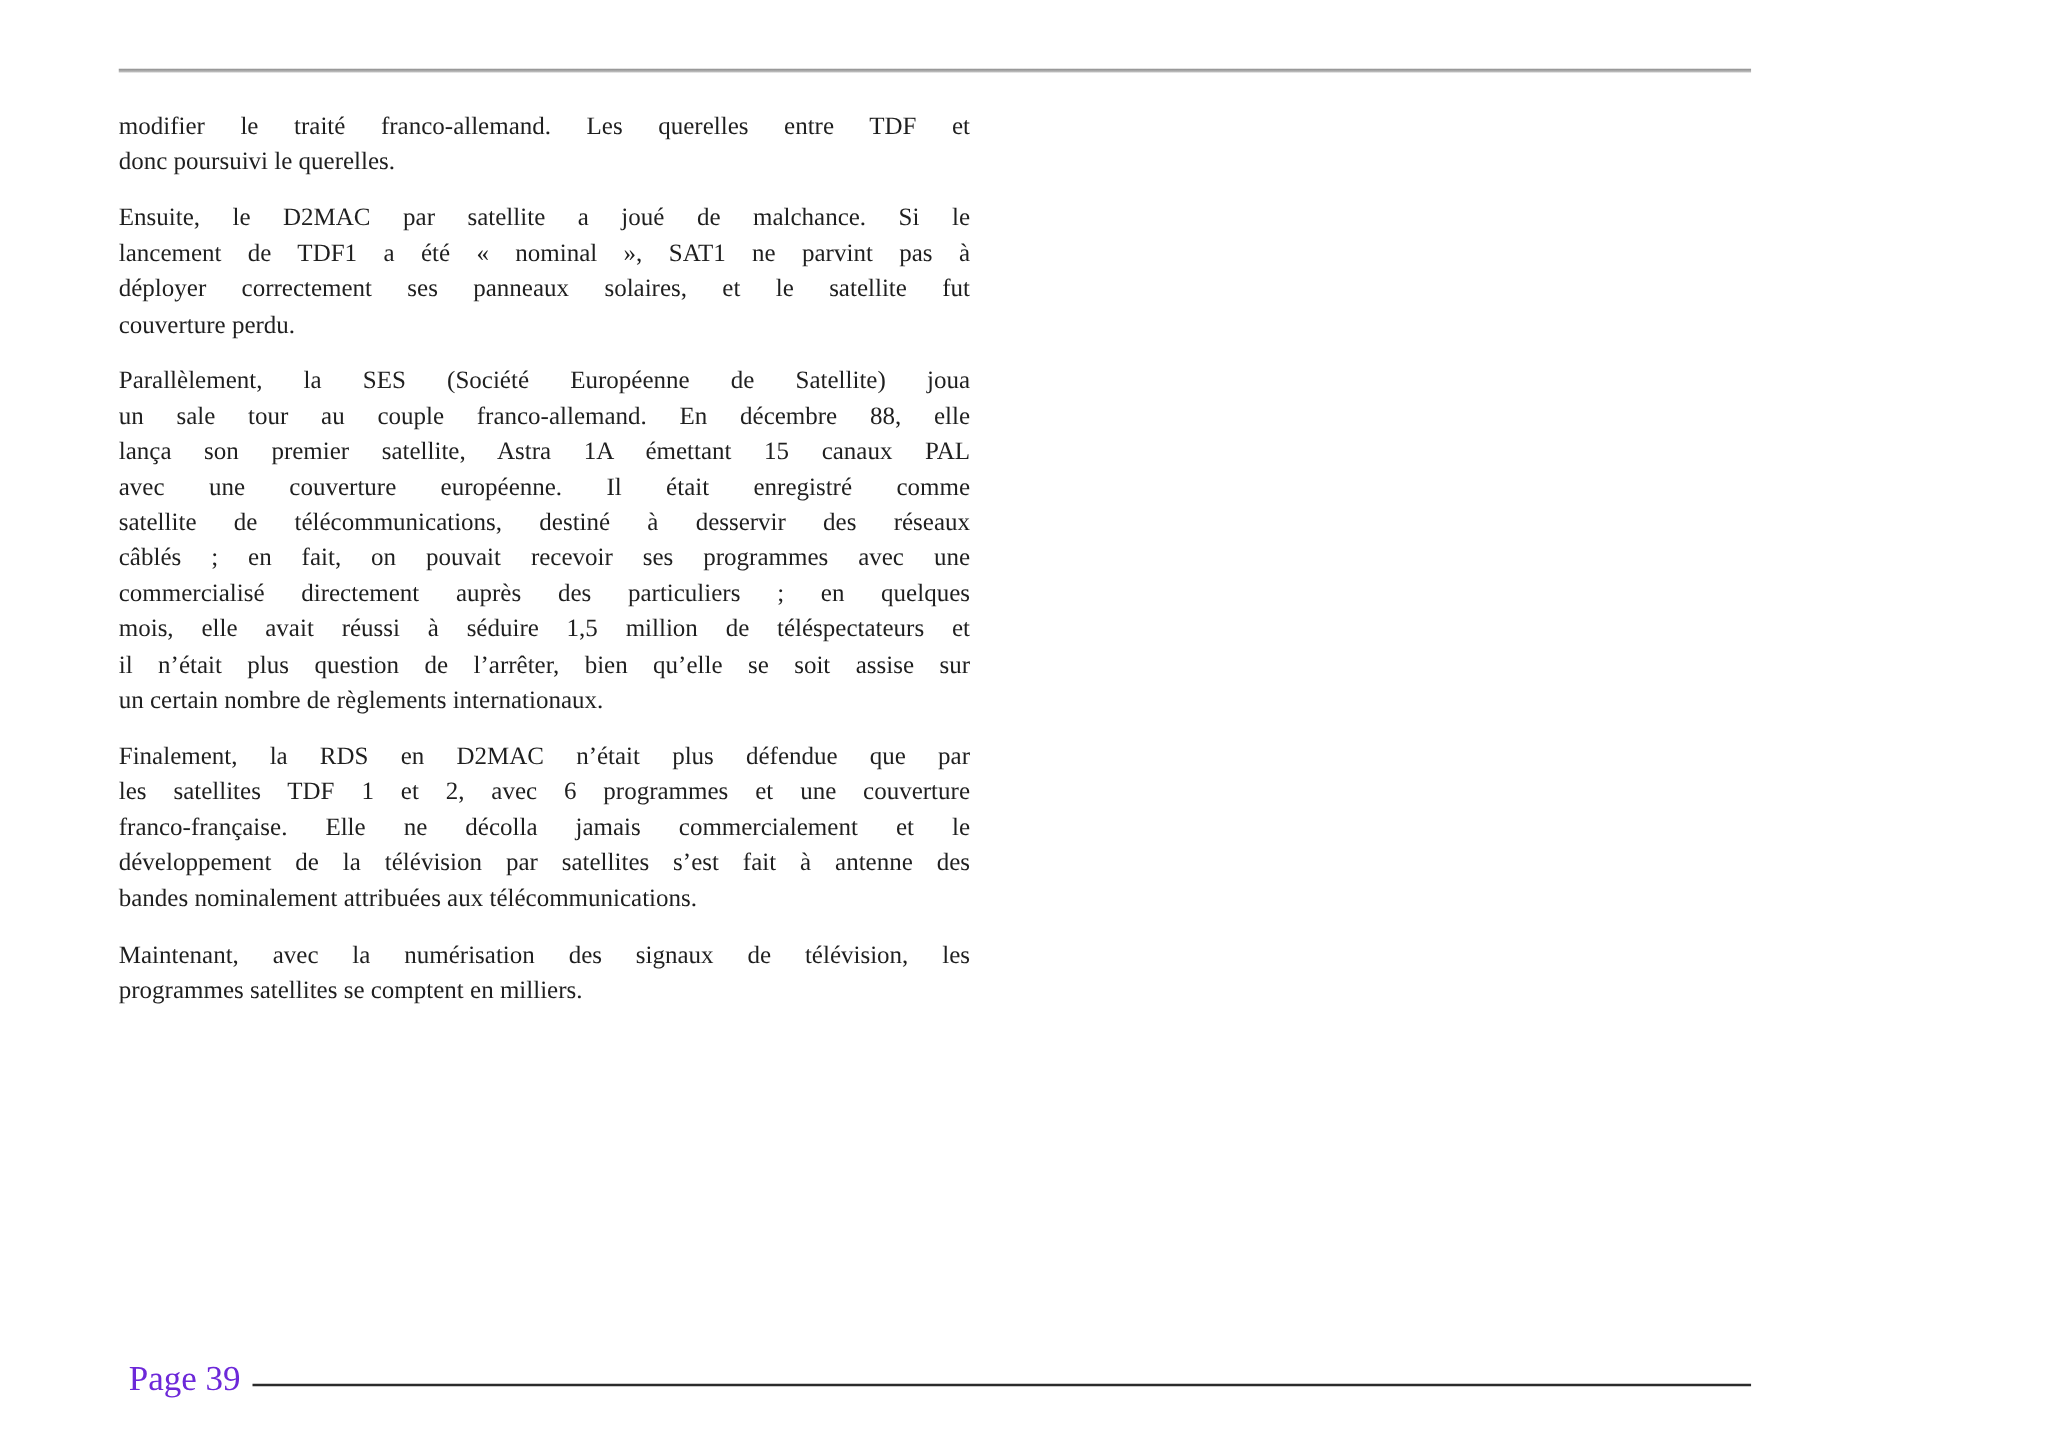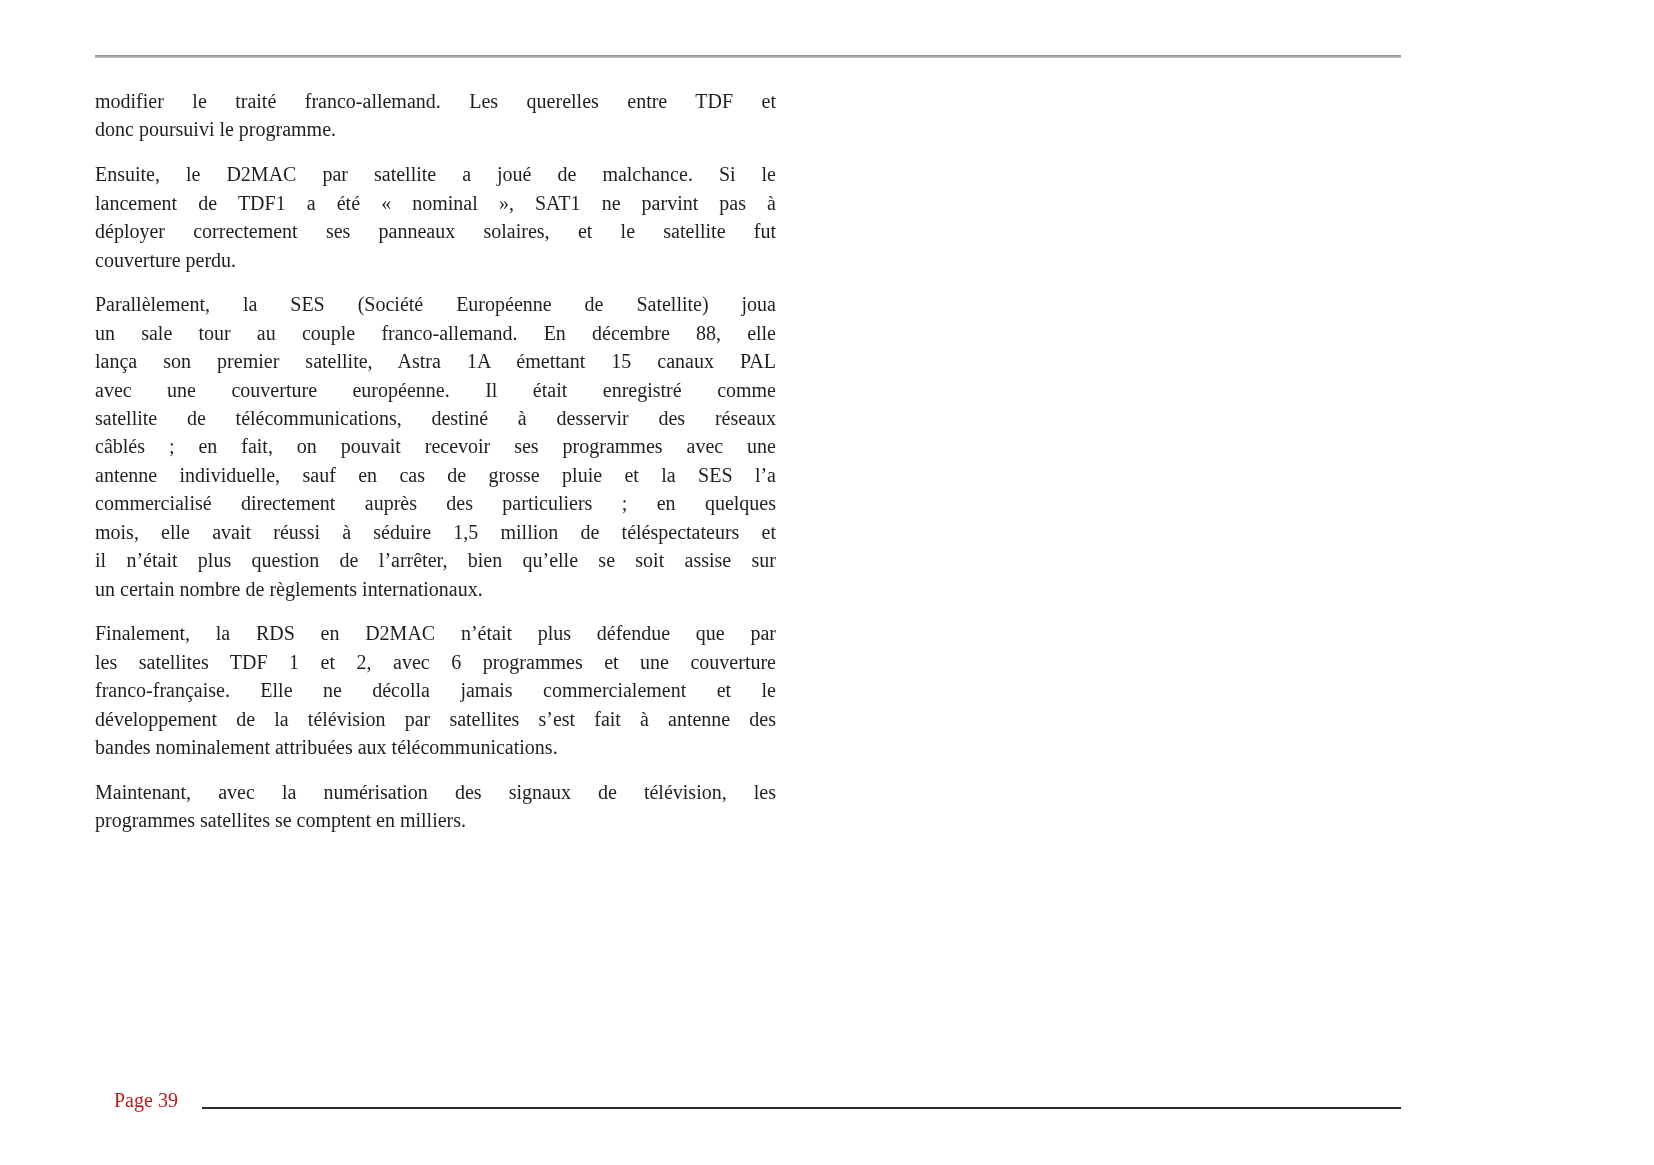--- a/index.html
+++ b/index.html
@@ -40,59 +40,58 @@
   .line {
     display: block;
     text-align: justify;
     text-align-last: justify;
   }
   .line.last {
     text-align-last: left;
   }
   .footer-label {
     position: absolute;
-    left: 114px;
+    left: 103px;
     top: 1090px;
-    font-size: 20px;
+    font-size: 28px;
     line-height: 1;
-    color: #b91c1c;
+    color: #6d28d9;
     white-space: nowrap;
   }
   .footer-rule {
     position: absolute;
     left: 202px;
     right: 0;
     top: 1107px;
     height: 2px;
   }
 </style>
 </head>
 <body>
 
 <div class="page" style="background: rgb(255, 255, 255); color: rgb(31, 31, 31);">
   <div class="top-rule" style="background: linear-gradient(rgb(141, 141, 141), rgb(198, 198, 198));"></div>
   <div class="text-column">
       <p class="para">
         <span class="line">modifier le traité franco-allemand. Les querelles entre TDF et</span>
-        <span class="line last">donc poursuivi le programme.</span>
+        <span class="line last">donc poursuivi le querelles.</span>
       </p>
       <p class="para">
         <span class="line">Ensuite, le D2MAC par satellite a joué de malchance. Si le</span>
         <span class="line">lancement de TDF1 a été « nominal », SAT1 ne parvint pas à</span>
         <span class="line">déployer correctement ses panneaux solaires, et le satellite fut</span>
         <span class="line last">couverture perdu.</span>
       </p>
       <p class="para">
         <span class="line">Parallèlement, la SES (Société Européenne de Satellite) joua</span>
         <span class="line">un sale tour au couple franco-allemand. En décembre 88, elle</span>
         <span class="line">lança son premier satellite, Astra 1A émettant 15 canaux PAL</span>
         <span class="line">avec une couverture européenne. Il était enregistré comme</span>
         <span class="line">satellite de télécommunications, destiné à desservir des réseaux</span>
         <span class="line">câblés ; en fait, on pouvait recevoir ses programmes avec une</span>
-        <span class="line">antenne individuelle, sauf en cas de grosse pluie et la SES l’a</span>
         <span class="line">commercialisé directement auprès des particuliers ; en quelques</span>
         <span class="line">mois, elle avait réussi à séduire 1,5 million de téléspectateurs et</span>
         <span class="line">il n’était plus question de l’arrêter, bien qu’elle se soit assise sur</span>
         <span class="line last">un certain nombre de règlements internationaux.</span>
       </p>
       <p class="para">
         <span class="line">Finalement, la RDS en D2MAC n’était plus défendue que par</span>
         <span class="line">les satellites TDF 1 et 2, avec 6 programmes et une couverture</span>
         <span class="line">franco-française. Elle ne décolla jamais commercialement et le</span>
         <span class="line">développement de la télévision par satellites s’est fait à antenne des</span>

